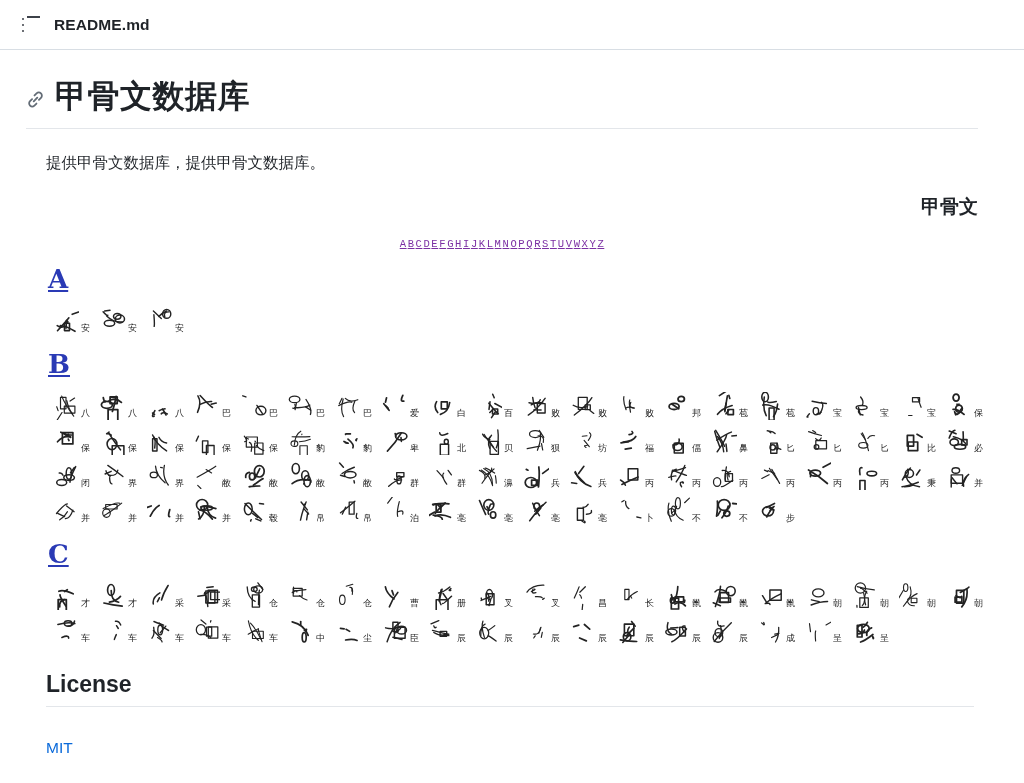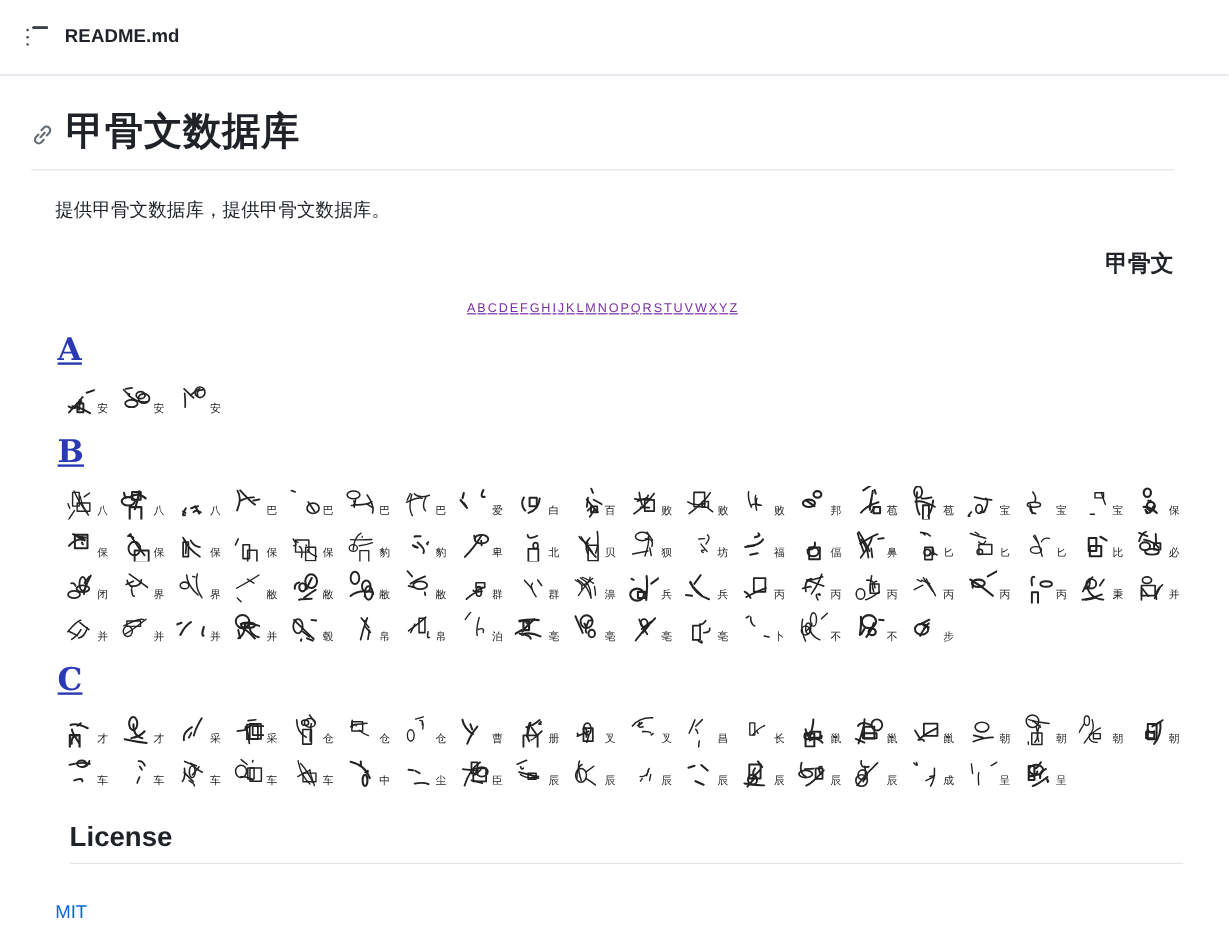--- a/index.html
+++ b/index.html
@@ -11,21 +11,21 @@
     color: #1f2328;
   }
   body {
     width: 1024px;
     height: 783px;
     overflow: hidden;
   }
 
   
   .file-header {
-    height: 63px;
+    height: 50px;
     display: flex;
     align-items: center;
     gap: 14px;
     padding: 0 20px 0 22px;
     border-bottom: 1px solid #d8dee4;
     background: #ffffff;
   }
   .list-icon {
     width: 18px;
     height: 18px;
@@ -106,21 +106,21 @@
     text-align: right;
     font-size: 19px;
     font-weight: 700;
     margin: 12px 0 0 0;
     font-family: "DejaVu Serif", serif;
   }
   .alpha-index {
     text-align: center;
     margin-top: 18px;
     font-size: 10.5px;
-    font-family: Liberation Sans, sans-serif;
+    font-family: Liberation Mono, monospace;
     letter-spacing: 0.6px;
   }
   .alpha-index a {
     color: #7b2fa3;
     text-decoration: underline;
     margin: 0 0.5px;
   }
 
   .letter-heading {
     margin: 14px 0 4px 22px;
@@ -153,21 +153,21 @@
   .glyph-label {
     font-size: 9px;
     color: #222;
     font-family: "DejaVu Sans", sans-serif;
     line-height: 1;
     padding-bottom: 2px;
   }
 
   
   .license-h2 {
-    margin: 26px 0 0 32px;
+    margin: 26px 0 0 20px;
     font-size: 23px;
     font-weight: 700;
     padding-bottom: 8px;
     border-bottom: 1px solid #e3e6ea;
     width: 928px;
   }
   .license-link {
     display: inline-block;
     margin: 32px 0 0 20px;
     font-size: 15.5px;

